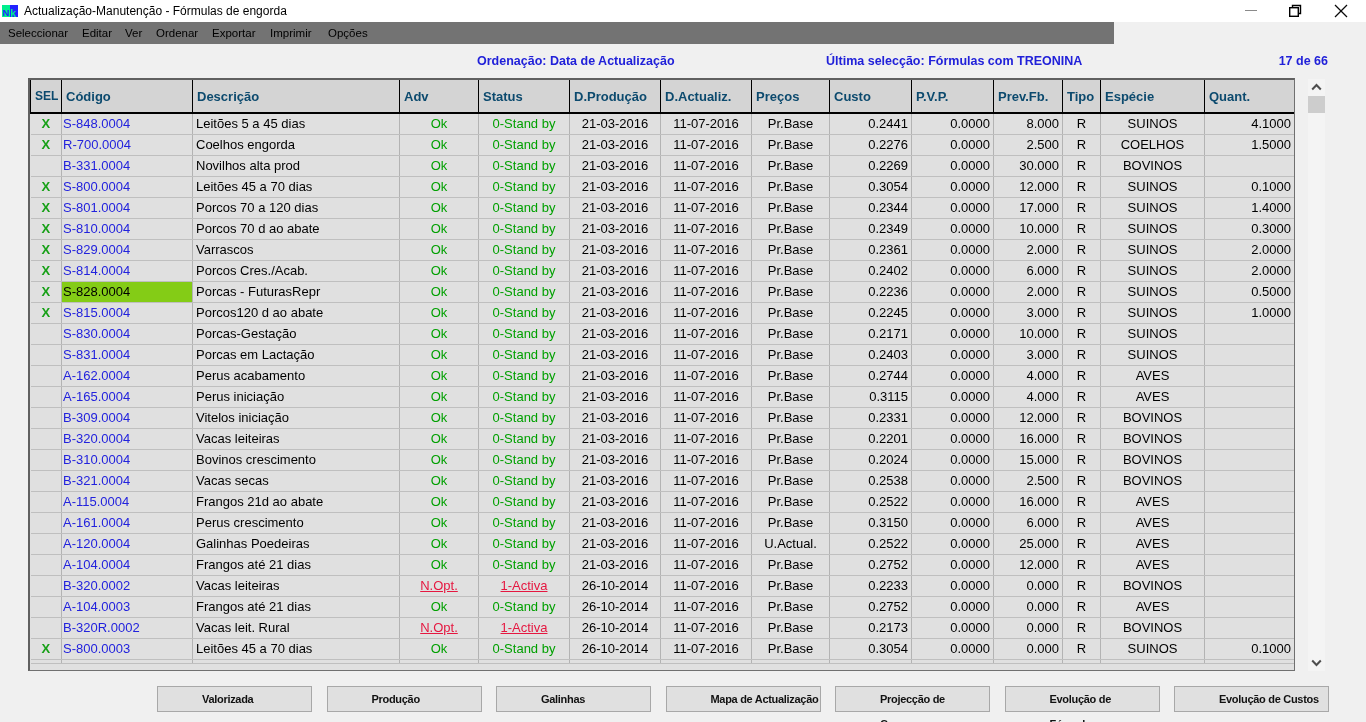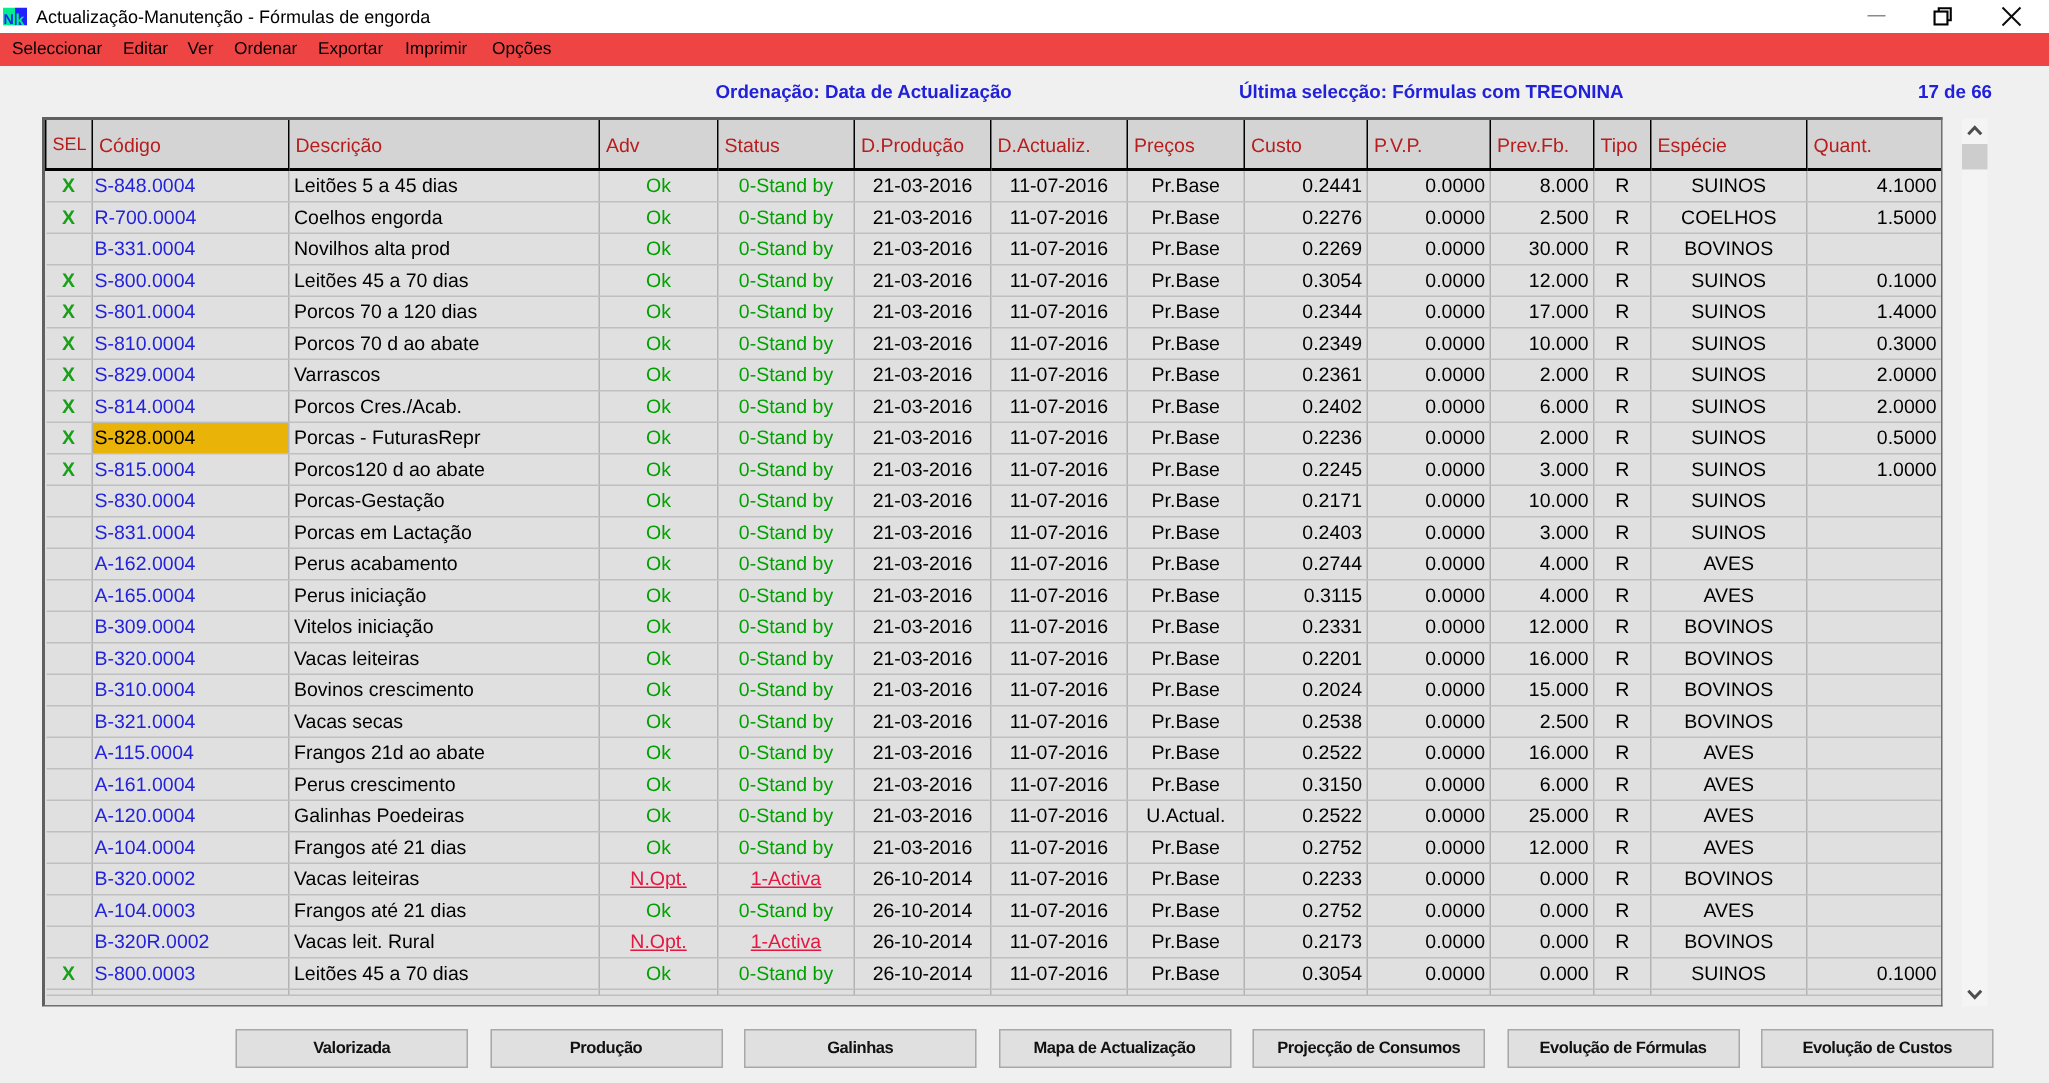--- a/index.html
+++ b/index.html
@@ -1,40 +1,40 @@
 <!DOCTYPE html>
 <html><head><meta charset="utf-8">
 <style>
 *{margin:0;padding:0;box-sizing:border-box;}
 html,body{width:1366px;height:722px;overflow:hidden;}
 body{font-family:"Liberation Sans",sans-serif;background:#f0f0f0;position:relative;}
 .titlebar{position:absolute;left:0;top:0;width:1366px;height:22px;background:#ffffff;}
 .title{position:absolute;left:24px;top:0;height:22px;line-height:23px;font-size:12px;color:#000;}
-.menubar{position:absolute;left:0;top:22px;width:1366px;height:22px;background:#ef4444;}
+.menubar{position:absolute;left:0;top:22px;width:1114px;height:22px;background:#737373;}
 .menubar span{position:absolute;top:0;height:22px;line-height:22px;font-size:11.5px;color:#000;}
 .bluetxt{position:absolute;top:53px;height:16px;line-height:16px;font-size:12.5px;font-weight:bold;color:#2121d9;white-space:nowrap;}
 .gridwrap{position:absolute;left:28px;top:78px;width:1267px;height:593px;border:1px solid #707070;border-left:2px solid #606060;border-top:2px solid #606060;background:#e0e0e0;overflow:hidden;}
 table{border-collapse:collapse;table-layout:fixed;width:1265px;font-size:13px;}
 td,th{overflow:hidden;white-space:nowrap;}
-th{height:33px;background:#d4d4d4;border:1px solid #000;border-top:none;border-bottom:2px solid #000;font-weight:normal;text-align:left;padding:0 0 0 4px;font-size:13px;color:#b91c1c;}
+th{height:33px;background:#d4d4d4;border:1px solid #000;border-top:none;border-bottom:2px solid #000;font-weight:bold;text-align:left;padding:0 0 0 4px;font-size:13px;color:#0c4a6e;}
 td{height:21px;border-right:1px solid #b3b3b3;border-bottom:1px solid #bfbfbf;padding:0;color:#000;}
 td.sel{color:#18a018;font-weight:bold;text-align:center;}
 td.cod{padding-left:1px;}
 td.cod span{color:#2222dd;}
-td.cod.hl{background:#eab308;}
+td.cod.hl{background:#84cc16;}
 td.cod.hl span{color:#000;}
 td.des{padding-left:3px;}
 td.c{text-align:center;}
 td.r{text-align:right;padding-right:3px;}
 td.grn{color:#00a000;}
 td.stub{height:4px;}
 td.red{color:#e51740;text-decoration:underline;}
 .scroll{position:absolute;left:1308px;top:79px;width:17px;height:592px;background:#f4f4f4;}
 .thumb{position:absolute;left:0px;top:17px;width:17px;height:17px;background:#cdcdcd;}
-.btn{position:absolute;top:686px;width:155px;height:26px;background:#e0e0e0;border:1px solid #a8a8a8;font-size:11px;letter-spacing:-0.3px;font-weight:bold;text-align:center;line-height:25px;color:#111;}
+.btn{position:absolute;top:686px;width:155px;height:26px;background:#e0e0e0;border:1px solid #a8a8a8;font-size:11px;letter-spacing:-0.3px;font-weight:bold;text-align:left;line-height:25px;color:#111;padding-left:44px;}
 svg{display:block;}
 </style></head>
 <body>
 <div class="titlebar">
  <svg style="position:absolute;left:2px;top:5px" width="16" height="12" viewBox="0 0 16 12">
   <rect x="0" y="0" width="8" height="12" fill="#00ef8e"></rect>
   <rect x="8" y="0" width="8" height="12" fill="#2222ff"></rect>
   <text x="0.4" y="10.8" font-family="Liberation Sans" font-size="9.5" font-weight="bold" fill="#2222ff">N</text>
   <text x="8.3" y="11.6" font-family="Liberation Sans" font-size="10.5" font-weight="bold" fill="#00ef8e">k</text>
  </svg>

